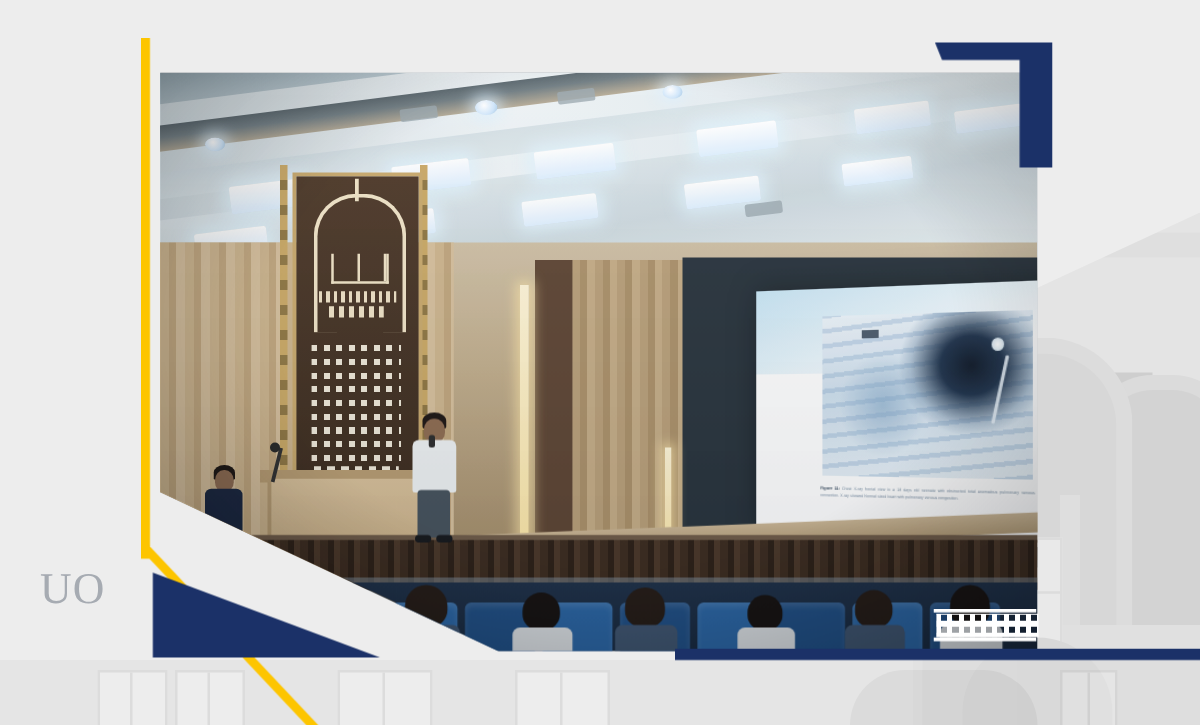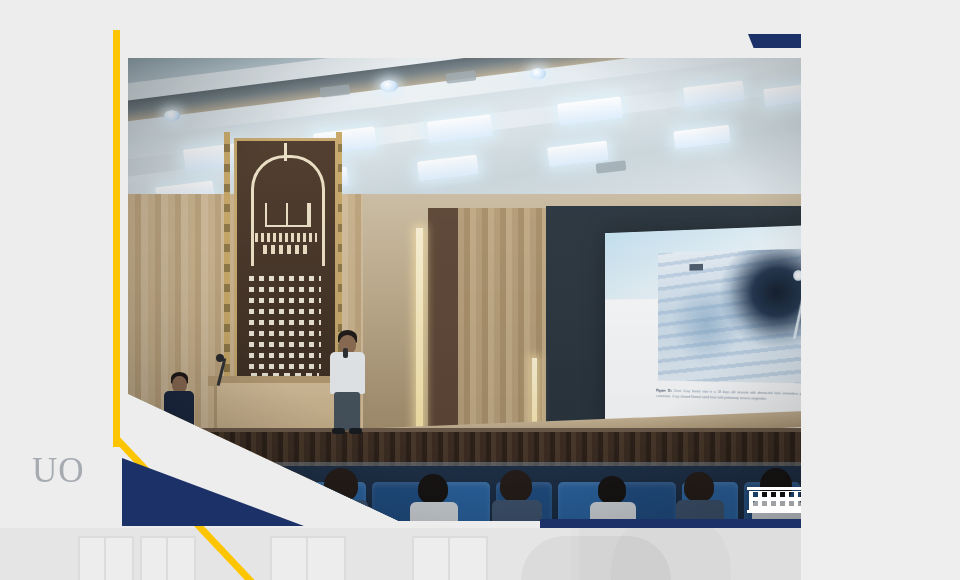--- a/index.html
+++ b/index.html
@@ -3,21 +3,21 @@
 <meta charset="utf-8">
 <title>UOWA Lecture Hall Presentation Banner</title>
 <style>
   html,body{margin:0;padding:0;}
   body{
     width:960px;height:580px;overflow:hidden;
     background:#eeeeee;
     font-family:"Liberation Sans", sans-serif;
     position:relative;
   }
-  .stage{position:absolute;inset:0;width:801px;height:580px;overflow:hidden;background:#ededed;}
+  .stage{position:absolute;inset:0;width:960px;height:580px;overflow:hidden;background:#ededed;}
 
   
   .building-watermark{
     position:absolute;right:0;top:170px;width:230px;height:410px;
     overflow:hidden;opacity:.45;
     clip-path:polygon(0 26%,100% 0,100% 100%,0 100%);
   }
   .bw-sky{position:absolute;inset:0;background:#e3e3e3;}
   .bw-wall{position:absolute;left:8px;top:0;right:0;bottom:0;background:#d9d9d9;}
   .bw-band{position:absolute;left:8px;top:16px;right:0;height:20px;background:#cfcfcf;}

